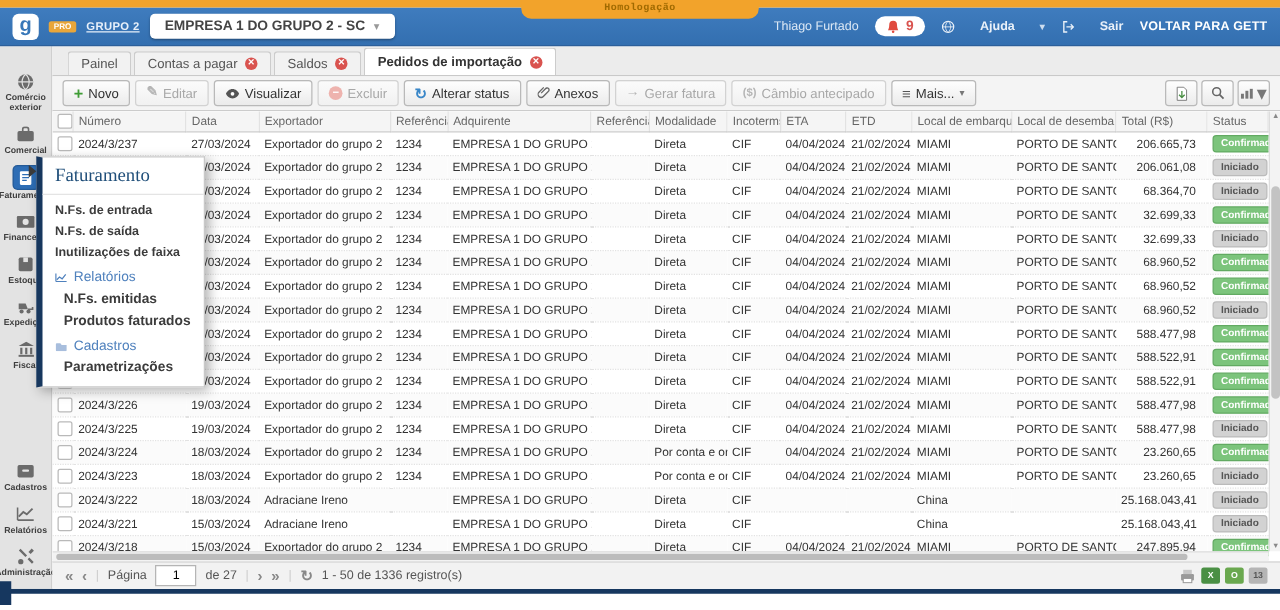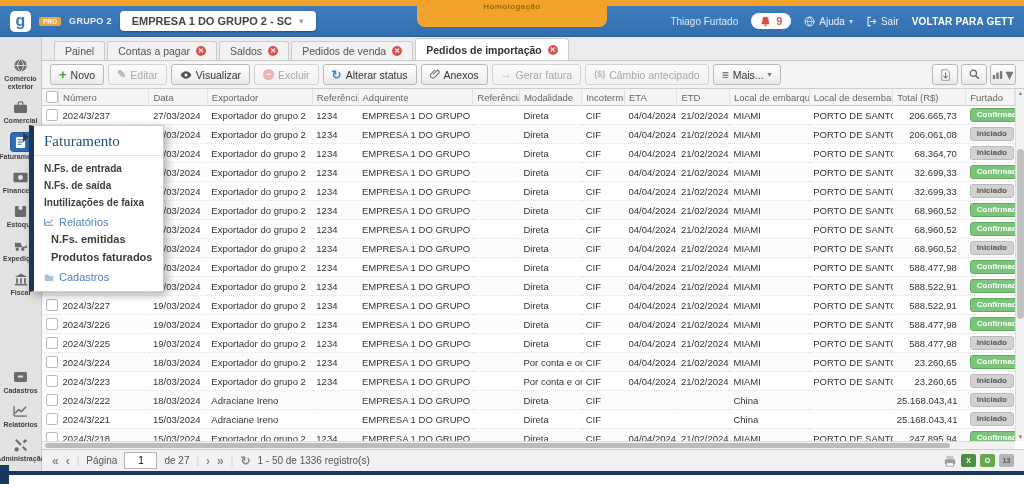--- a/index.html
+++ b/index.html
@@ -1,39 +1,39 @@
 <!DOCTYPE html>
 <html><head>
 <meta charset="utf-8">
 <style>
   html,body{margin:0;padding:0;width:1024px;height:488px;overflow:hidden;
     font-family:"Liberation Sans",sans-serif;background:#e9e9e9;}
   .app{position:relative;width:1024px;height:488px;background:#fff;}
 
   
   .top-strip{height:6px;background:#f2a32b;position:relative;z-index:30;}
-  .banner-tab{position:absolute;left:50%;transform:translateX(-50%);top:0;width:190px;height:27px;
+  .banner-tab{position:absolute;left:50%;transform:translateX(-50%);top:0;width:190px;height:15px;
     background:#f2a32b;border-radius:0 0 8px 8px;color:#a06a00;font-size:8px;font-weight:bold;
-    text-align:center;line-height:13px;letter-spacing:.4px;}
+    text-align:center;line-height:13px;letter-spacing:.4px;font-family:Liberation Mono, monospace;}
 
   
   .header{height:30px;background:linear-gradient(#3f7cbe,#336fb0);display:flex;align-items:center;
     padding:0 10px;gap:8px;color:#fff;position:relative;z-index:20;border-bottom:1px solid #2c5f9a;}
   .logo{width:21px;height:21px;background:#fff;border-radius:5px;color:#3777b8;font-weight:bold;
     font-size:16px;text-align:center;line-height:20px;}
   .pro{background:#e9a63a;border-radius:2px;font-size:6.5px;font-weight:bold;padding:1px 4px;color:#fff;}
-  .group{font-size:9px;font-weight:bold;color:#e8f0fa;letter-spacing:.3px;}
+  .group{font-size:9px;font-weight:bold;color:#e8f0fa;letter-spacing:.3px;text-decoration:underline;}
   .company{background:#fff;border-radius:4px;color:#444;font-weight:bold;font-size:11px;
     padding:4px 12px;display:flex;align-items:center;gap:7px;box-shadow:0 1px 2px rgba(0,0,0,.35);cursor:pointer;}
   .company .caret{color:#999;font-size:9px;font-weight:normal;}
   .header-right{margin-left:auto;display:flex;align-items:center;gap:13px;}
   .user{font-size:10px;color:#dce8f5;}
   .bell-pill{background:#fff;border-radius:11px;padding:2px 9px;display:flex;align-items:center;gap:5px;
     color:#d9534f;font-weight:bold;font-size:11px;cursor:pointer;}
-  .hbtn{display:flex;align-items:center;gap:4px;font-size:10px;color:#eaf1f9;cursor:pointer;}
+  .hbtn{display:flex;align-items:center;gap:20px;font-size:10px;color:#eaf1f9;cursor:pointer;font-weight:bold;}
   .hbtn .caret{font-size:8px;color:#cdddef;}
   .voltar{font-weight:bold;font-size:10px;letter-spacing:.2px;cursor:pointer;}
 
   
   .main{display:flex;height:434px;position:relative;z-index:5;}
   .sidebar{width:42px;background:#e3e3e3;border-right:1px solid #c9c9c9;display:flex;flex-direction:column;
     align-items:center;padding-top:20px;box-sizing:border-box;flex:none;}
   .snav{display:flex;flex-direction:column;align-items:center;margin-bottom:8px;cursor:pointer;width:42px;}
   .snav .lbl{font-size:7px;font-weight:bold;color:#3f3f3f;text-align:center;line-height:8px;margin-top:2px;}
   .icon-box{width:18px;height:16px;display:flex;align-items:center;justify-content:center;}
@@ -275,24 +275,20 @@
       <div class="tabbar">
         <div class="tab">
           <span>Painel</span>
         </div>
         <div class="tab">
           <span>Contas a pagar</span>
           <span class="x">✕</span>
         </div>
         <div class="tab">
           <span>Saldos</span>
-          <span class="x">✕</span>
-        </div>
-        <div class="tab">
-          <span>Pedidos de venda</span>
           <span class="x">✕</span>
         </div>
         <div class="tab active">
           <span>Pedidos de importação</span>
           <span class="x">✕</span>
         </div>
       </div>
 
       <div class="toolbar">
         <div class="tbtn">
@@ -389,21 +385,21 @@
               <th>Referência</th>
               <th>Adquirente</th>
               <th>Referência</th>
               <th>Modalidade</th>
               <th><span>Incoterms</span></th>
               <th>ETA</th>
               <th>ETD</th>
               <th>Local de embarque</th>
               <th>Local de desembarque</th>
               <th>Total (R$)</th>
-              <th>Furtado</th>
+              <th>Status</th>
             </tr>
           </thead>
           <tbody id="grid-rows">
               <tr>
                 <td><span class="cb"></span></td>
                 <td class="c-numero">2024/3/237</td>
                 <td class="c-data">27/03/2024</td>
                 <td class="c-exportador">Exportador do grupo 2</td>
                 <td class="c-referencia">1234</td>
                 <td class="c-adquirente">EMPRESA 1 DO GRUPO 2</td>
@@ -762,15 +758,16 @@
       <span>Relatórios</span>
     </div>
     <div class="msub">N.Fs. emitidas</div>
     <div class="msub">Produtos faturados</div>
     <div class="msec">
       <svg width="10" height="8" viewBox="0 0 14 11">
           <path d="M1 3a1 1 0 0 1 1-1h4l1.5 2H13a0 0 0 0 1 0 0v6a1 1 0 0 1-1 1H2a1 1 0 0 1-1-1z" fill="#a8bedd"></path>
         </svg>
       <span>Cadastros</span>
     </div>
+    <div class="msub">Parametrizações</div>
   </div>
 
 </div>
 
 </body></html>

